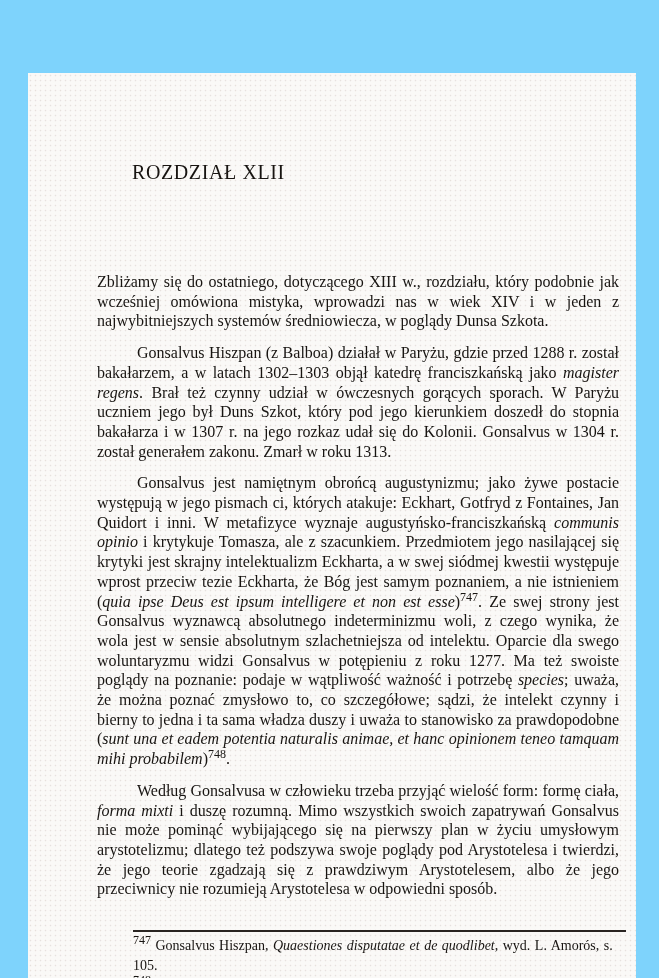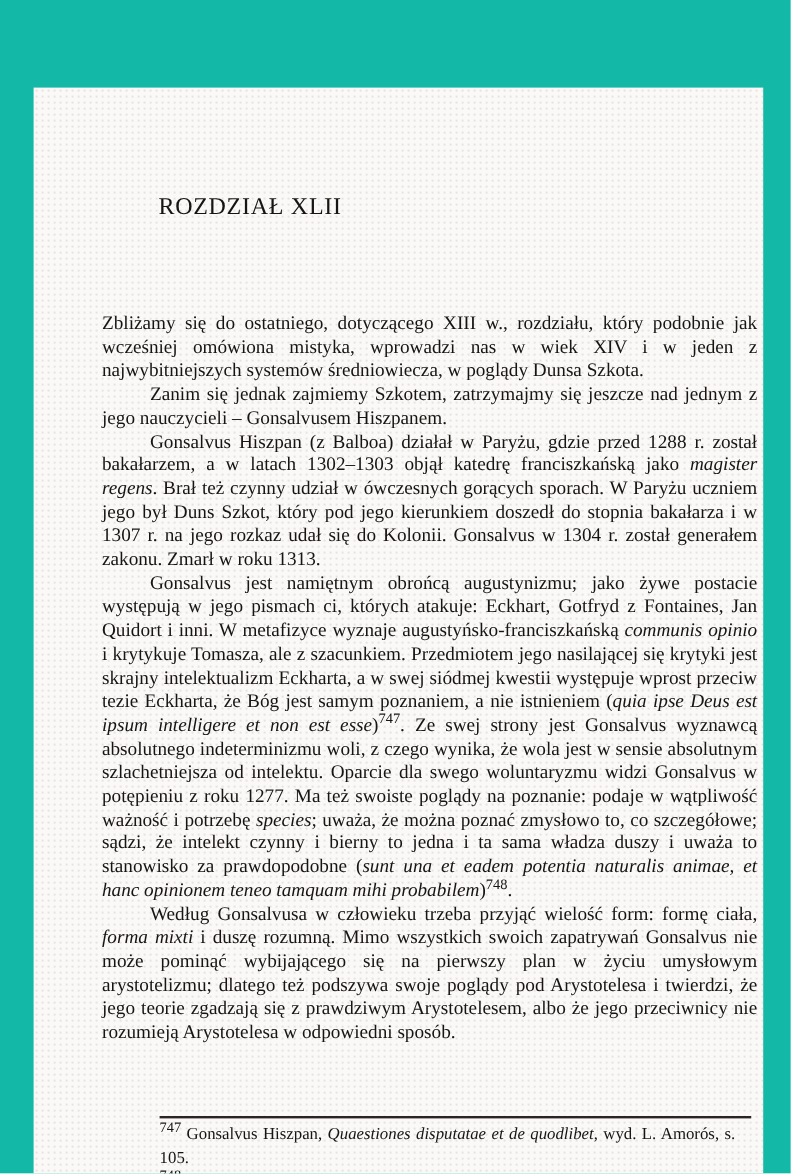--- a/index.html
+++ b/index.html
@@ -8,21 +8,21 @@
     background: #ffffff;
     width: 659px;
     height: 978px;
     overflow: hidden;
     font-family: "Liberation Serif", serif;
   }
   .stage {
     position: relative;
     width: 659px;
     height: 978px;
-    background: #14b8a6;
+    background: #7dd3fc;
   }
   
   .scan-page {
     position: absolute;
     left: 28px;
     top: 73px;
     width: 608px;
     height: 905px;
     background-color: #faf9f7;
     background-image: radial-gradient(circle, rgba(190,172,166,0.30) 0.7px, rgba(0,0,0,0) 1.1px);
@@ -50,21 +50,21 @@
     position: absolute;
     left: 57px;
     top: 187px;
     width: 546px;
     font-size: 16px;
     line-height: 19.7px;
     text-align: justify;
     color: #171412;
   }
   .body-text p {
-    margin: 0;
+    margin: 12px;
     padding: 0;
   }
   .body-text p.indent {
     text-indent: 40px;
   }
   .body-text sup, .footnote sup {
     font-size: 12px;
     line-height: 0;
     vertical-align: super;
   }
@@ -91,21 +91,20 @@
   }
 </style>
 </head>
 <body>
 
 <div class="stage">
   <div class="scan-page" style="background-color: rgb(250, 249, 247);">
     <div class="chapter-label" style="color: rgb(23, 20, 18);">ROZDZIAŁ XLII</div>
     <div class="body-text" style="color: rgb(23, 20, 18);">
         <p class=""><span>Zbliżamy się do ostatniego, dotyczącego XIII w., rozdziału, który podobnie jak wcześniej omówiona mistyka, wprowadzi nas w wiek XIV i w jeden z najwybitniejszych systemów średniowiecza, w poglądy Dunsa Szkota.</span></p>
-        <p class="indent"><span>Zanim się jednak zajmiemy Szkotem, zatrzymajmy się jeszcze nad jednym z jego nauczycieli – Gonsalvusem Hiszpanem.</span></p>
         <p class="indent"><span>Gonsalvus Hiszpan (z Balboa) działał w Paryżu, gdzie przed 1288 r. został bakałarzem, a w latach 1302–1303 objął katedrę franciszkańską jako </span><i>magister regens</i><span>. Brał też czynny udział w ówczesnych gorących sporach. W Paryżu uczniem jego był Duns Szkot, który pod jego kierunkiem doszedł do stopnia bakałarza i w 1307 r. na jego rozkaz udał się do Kolonii. Gonsalvus w 1304 r. został generałem zakonu. Zmarł w roku 1313.</span></p>
         <p class="indent"><span>Gonsalvus jest namiętnym obrońcą augustynizmu; jako żywe postacie występują w jego pismach ci, których atakuje: Eckhart, Gotfryd z Fontaines, Jan Quidort i inni. W metafizyce wyznaje augustyńsko-franciszkańską </span><i>communis opinio</i><span> i krytykuje Tomasza, ale z szacunkiem. Przedmiotem jego nasilającej się krytyki jest skrajny intelektualizm Eckharta, a w swej siódmej kwestii występuje wprost przeciw tezie Eckharta, że Bóg jest samym poznaniem, a nie istnieniem (</span><i>quia ipse Deus est ipsum intelligere et non est esse</i><span>)</span><sup>747</sup><span>. Ze swej strony jest Gonsalvus wyznawcą absolutnego indeterminizmu woli, z czego wynika, że wola jest w sensie absolutnym szlachetniejsza od intelektu. Oparcie dla swego woluntaryzmu widzi Gonsalvus w potępieniu z roku 1277. Ma też swoiste poglądy na poznanie: podaje w wątpliwość ważność i potrzebę </span><i>species</i><span>; uważa, że można poznać zmysłowo to, co szczegółowe; sądzi, że intelekt czynny i bierny to jedna i ta sama władza duszy i uważa to stanowisko za prawdopodobne (</span><i>sunt una et eadem potentia naturalis animae, et hanc opinionem teneo tamquam mihi probabilem</i><span>)</span><sup>748</sup><span>.</span></p>
         <p class="indent"><span>Według Gonsalvusa w człowieku trzeba przyjąć wielość form: formę ciała, </span><i>forma mixti</i><span> i duszę rozumną. Mimo wszystkich swoich zapatrywań Gonsalvus nie może pominąć wybijającego się na pierwszy plan w życiu umysłowym arystotelizmu; dlatego też podszywa swoje poglądy pod Arystotelesa i twierdzi, że jego teorie zgadzają się z prawdziwym Arystotelesem, albo że jego przeciwnicy nie rozumieją Arystotelesa w odpowiedni sposób.</span></p>
       </div>
     <div class="footnote-rule"></div>
     <div class="footnotes" style="color: rgb(23, 20, 18);">
         <div class="footnote"><sup>747</sup> <span>Gonsalvus Hiszpan, </span><i>Quaestiones disputatae et de quodlibet</i><span>, wyd. L. Amorós, s. 105.</span></div>
         <div class="footnote"><sup>748</sup> </div>
       </div>
   </div>

